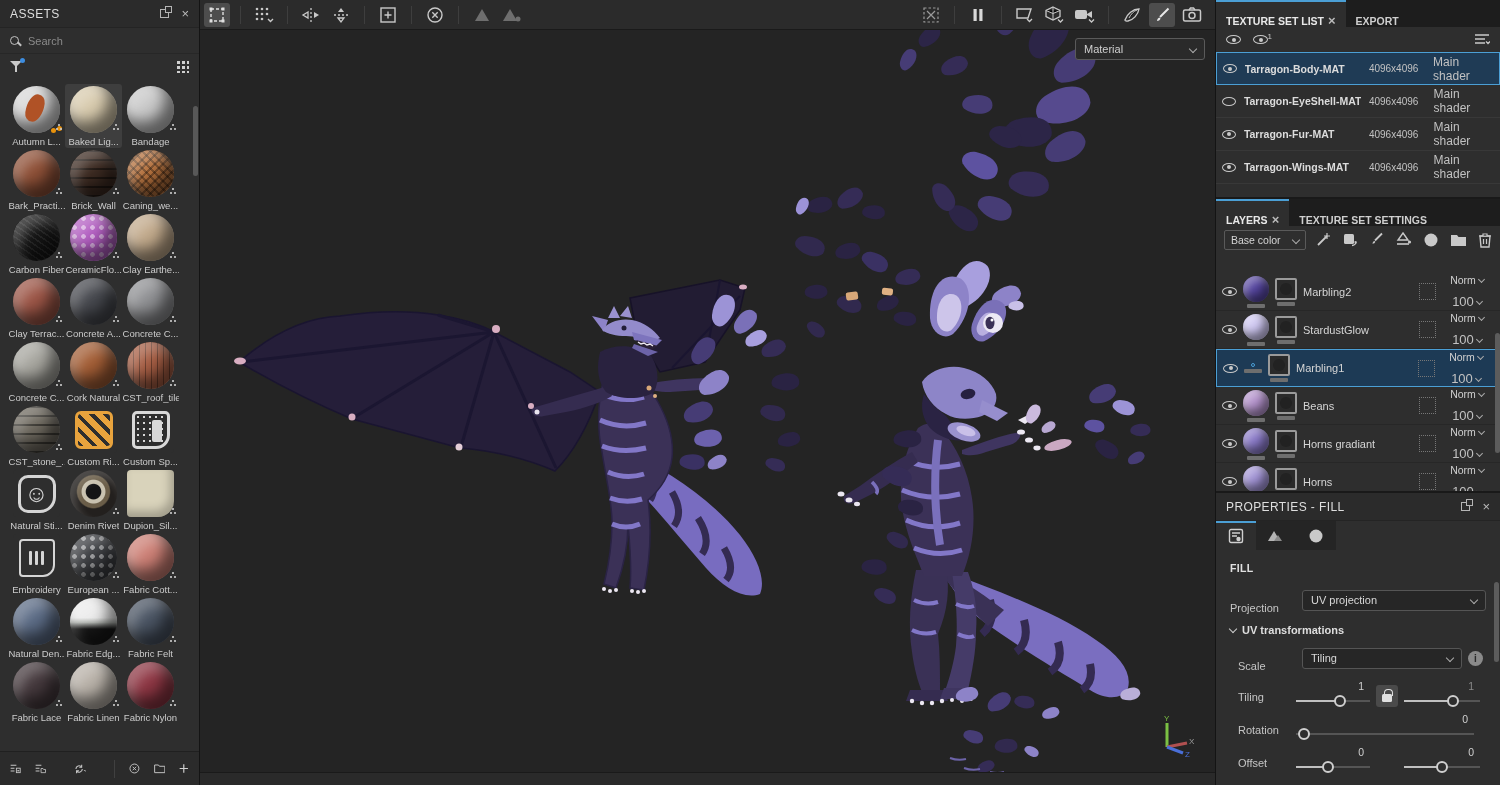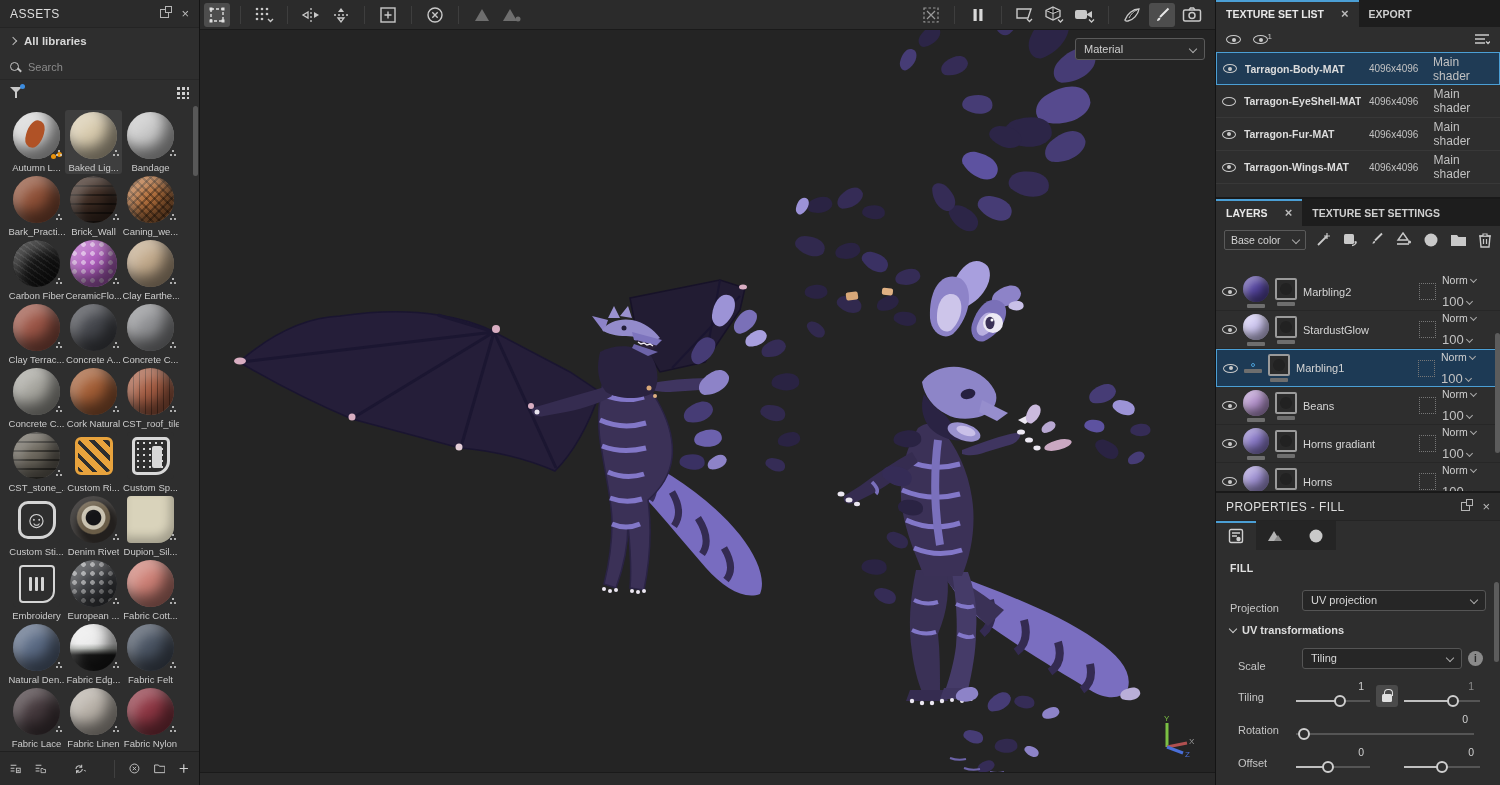--- a/index.html
+++ b/index.html
@@ -96,21 +96,21 @@
   .mat-dd { position:absolute; top:38px; right:10px; width:130px; height:22px; background:#2a2a2a;
     border:1px solid #5a5a5a; border-radius:3px; display:flex; align-items:center; padding:0 8px; z-index:5;}
   .mat-dd span.v { flex:1; color:#cfcfcf; }
   .scene { position:absolute; inset:0; }
   .vbottom { position:absolute; left:0; right:0; bottom:0; height:13px; background:#2a2a2a; border-top:1px solid #1a1a1a; z-index:4;}
   .gizmo { position:absolute; right:16px; bottom:28px; z-index:5;}
 
   
   .rpanel { width:285px; background:#2e2e2e; border-left:1px solid #141414; display:flex; flex-direction:column;}
   .tabbar { display:flex; background:#1d1d1d; height:27px; align-items:stretch; }
-  .tab { display:flex; align-items:center; gap:17px; padding:0 10px; font-weight:bold; font-size:10.5px; color:#cfcfcf;
+  .tab { display:flex; align-items:flex-end; gap:4px; padding:0 10px; font-weight:bold; font-size:10.5px; color:#cfcfcf;
     background:#1d1d1d; position:relative;}
   .tab.active { background:#2e2e2e; color:#e8e8e8; }
   .tab.active:before { content:''; position:absolute; left:0; right:0; top:0; height:2px; background:#4b9fd5;}
   .ts-toolbar { height:25px; display:flex; align-items:center; gap:12px; padding:0 10px; }
   .ts-toolbar .right { margin-left:auto; display:flex; align-items:center;}
   .eye-one { position:relative; }
   .eye-one i { position:absolute; right:-5px; top:-4px; font-style:normal; font-size:8px; color:#c9c9c9;}
   .ts-rows { display:flex; flex-direction:column; }
   .ts-row { height:33px; display:flex; align-items:center; gap:8px; padding:0 6px; border-bottom:1px solid #383838;}
   .ts-row .nm { font-weight:bold; color:#dcdcdc; width:128px; white-space:nowrap; overflow:hidden; font-size:10.5px;}
@@ -131,21 +131,21 @@
   .ly-row.sel { background:#1d3a55; border:1px solid #4b9fd5; }
   .thumbcol { display:flex; flex-direction:column; align-items:center; }
   .lthumb { width:26px; height:26px; border-radius:50%; background:var(--c,#7a6ec0);
     box-shadow:inset -5px -6px 8px rgba(0,0,0,.5), inset 4px 5px 7px rgba(255,255,255,.35); }
   .sel .lthumb-wrap { border:1px solid #4b9fd5; border-radius:3px; padding:1px; }
   .lmask { width:22px; height:22px; background:#2a2a2a; border:2px solid #9a9a9a; border-radius:2px; position:relative;}
   .lmask:after { content:''; position:absolute; inset:3px; background:#222; border-radius:50%;}
   .subbar { width:18px; height:4px; background:#6e6e6e; margin-top:2px; border-radius:1px;}
   .lname { flex:1; color:#d5d5d5; font-size:11px; }
   .dotbox { width:17px; height:17px; border:1px dotted #777; }
-  .blendcol { width:52px; display:flex; flex-direction:column; align-items:flex-start; gap:8px; padding-right:2px;}
+  .blendcol { width:52px; display:flex; flex-direction:column; align-items:center; gap:8px; padding-right:2px;}
   .blendcol .b { color:#d0d0d0; font-size:10.5px; }
   .blendcol .o { color:#c2c2c2; font-size:13px; }
   .blendcol .chev { width:5px; height:5px; margin-left:3px;}
   .ly-scroll { position:absolute; right:0; top:60px; width:5px; height:120px; background:#5c5c5c; border-radius:3px;}
 
   .props-sec { flex:1; display:flex; flex-direction:column; position:relative; }
   .props-tabs { display:flex; background:#1d1d1d; height:29px; }
   .ptab { width:40px; display:flex; align-items:center; justify-content:center; position:relative; background:#252525;}
   .ptab.active { background:#2e2e2e; }
   .ptab.active:before { content:''; position:absolute; left:0; right:0; top:0; height:2px; background:#4b9fd5;}
@@ -180,24 +180,20 @@
 <body>
 
 <div class="app">
 
   <div class="assets">
     <div class="p-header">
       <span class="p-title">ASSETS</span>
       <span class="dock-ic"></span>
       <span class="x-icon">×</span>
     </div>
-    <div class="lib-row">
-      <span class="lib-chev"></span>
-      <span class="lib-label">All libraries</span>
-    </div>
     <div class="search-row">
       <span class="mag"></span>
       <span class="search-ph">Search</span>
     </div>
     <div class="filter-row">
       <span class="funnel">
           <span class="dot"></span>
         </span>
       <span class="gridic"></span>
     </div>
@@ -279,21 +275,21 @@
       <div class="tile">
         <div class="thumb iconbox">
             <span class="icon-spray-in"></span>
           </div>
         <div class="tlabel">Custom Sp...</div>
       </div>
       <div class="tile">
         <div class="thumb iconbox">
             <span class="icon-sticker-in">☺</span>
           </div>
-        <div class="tlabel">Custom Sti...</div>
+        <div class="tlabel">Natural Sti...</div>
       </div>
       <div class="tile">
         <div class="thumb rivet"></div>
         <div class="tlabel">Denim Rivet</div>
       </div>
       <div class="tile">
         <div class="thumb flat" style="--c: #d9d3bb;"></div>
         <div class="tlabel">Dupion_Sil...</div>
       </div>
       <div class="tile">

